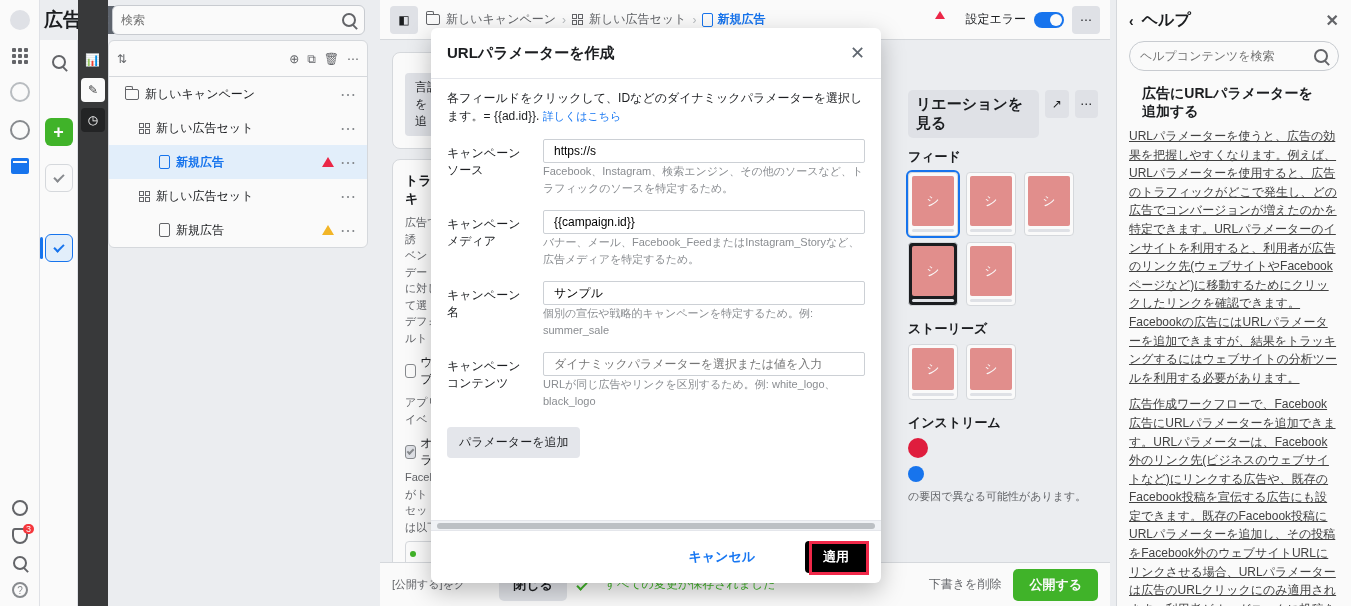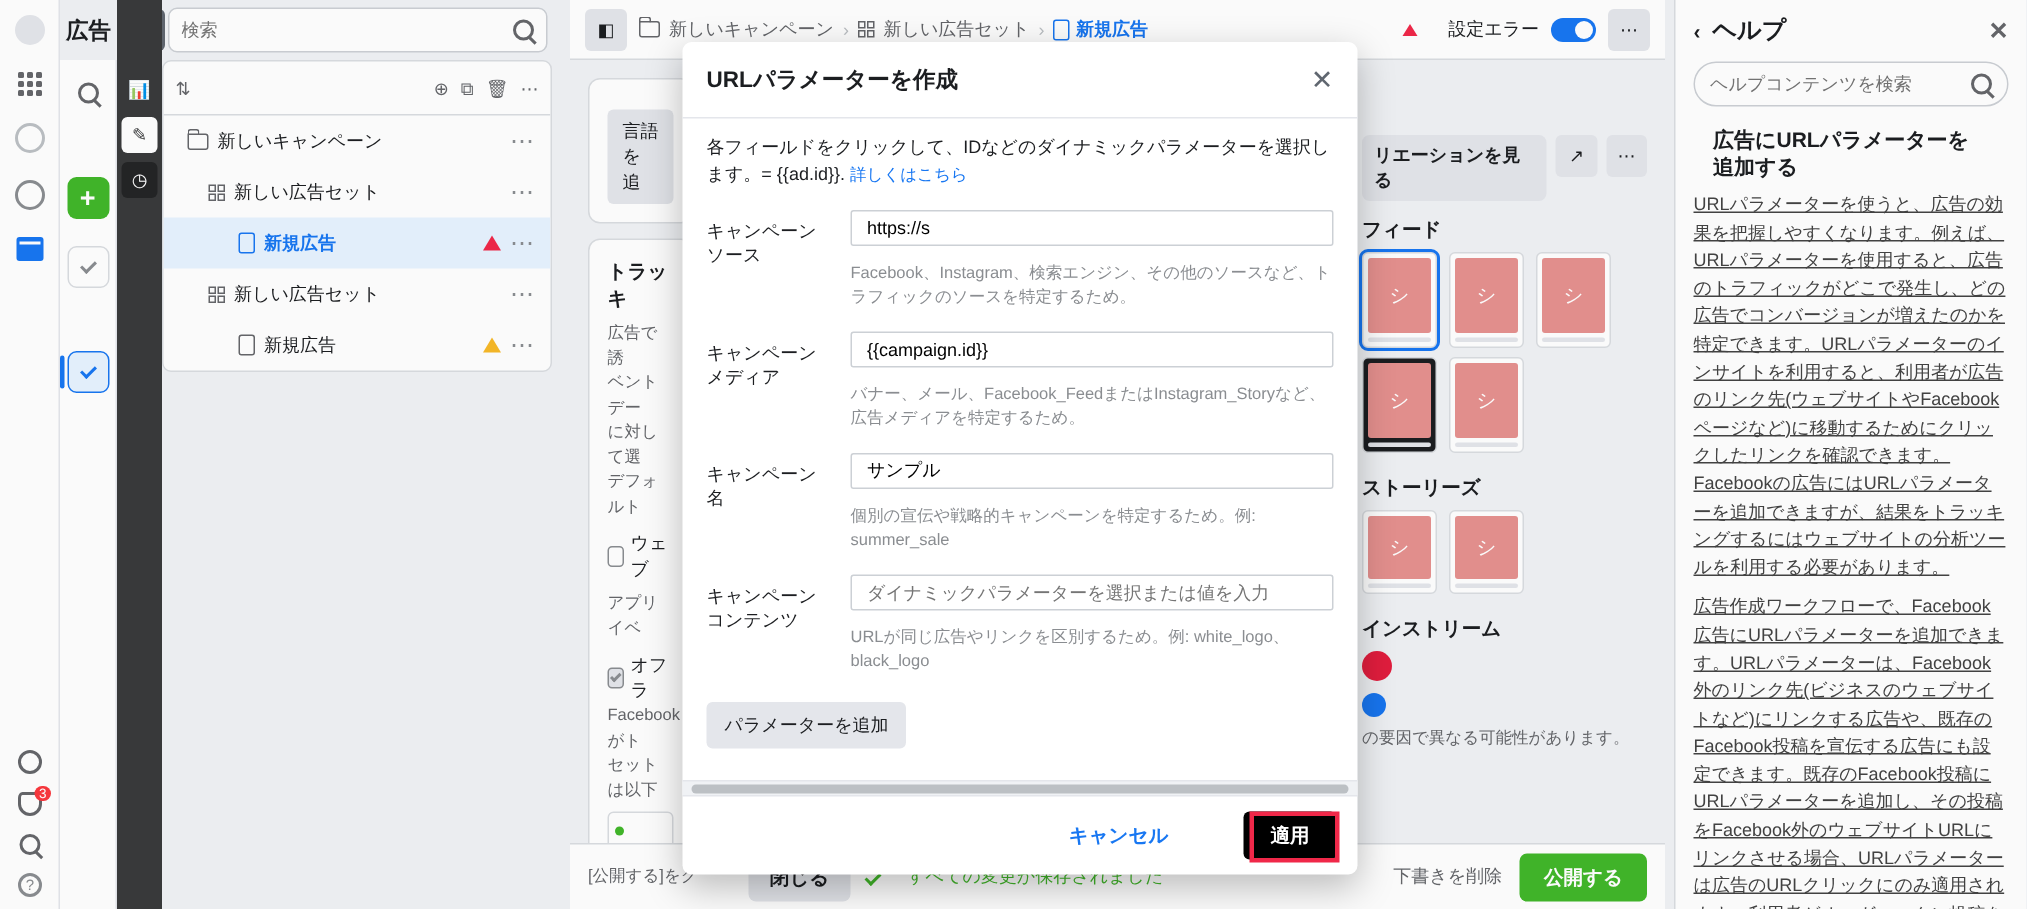--- a/index.html
+++ b/index.html
@@ -15,21 +15,21 @@
 .iconbar-far .cal::before { content: ""; position: absolute; top: 3px; left: 2px; right: 2px; height: 2px; background: #fff; }
 .iconbar-bottom { position: absolute; left: 0; bottom: 8px; width: 40px; display: flex; flex-direction: column; align-items: center; gap: 12px; }
 .gear { width: 16px; height: 16px; border: 2px solid #65676b; border-radius: 50%; }
 .bell { width: 16px; height: 16px; border: 2px solid #65676b; border-radius: 3px 3px 8px 8px / 4px 4px 8px 8px; position: relative; }
 .badge-red { position: absolute; top: -4px; right: -6px; background: #fa383e; color: #fff; font-size: 9px; border-radius: 8px; padding: 0 3px; }
 .mag { width: 14px; height: 14px; border: 2px solid #65676b; border-radius: 50%; position: relative; }
 .mag::after { content: ""; position: absolute; width: 6px; height: 2px; background: #65676b; bottom: -3px; right: -4px; transform: rotate(45deg); }
 .qmark { width: 16px; height: 16px; border: 2px solid #8a8d91; border-radius: 50%; display: flex; align-items: center; justify-content: center; font-size: 10px; color: #8a8d91; }
 
 .col-header { position: absolute; left: 40px; top: 0; height: 40px; display: flex; align-items: center; }
-.col-title { font-size: 15px; font-weight: 600; padding: 0 4px; }
+.col-title { font-size: 19px; font-weight: 600; padding: 0 4px; }
 .col-close { width: 28px; height: 28px; background: #606770; color: #fff; border-radius: 4px; display: flex; align-items: center; justify-content: center; font-size: 14px; margin-left: 4px; }
 
 .sidebar2 { position: absolute; left: 40px; top: 40px; width: 38px; height: 566px; background: #fff; border-right: 1px solid #e4e6eb; display: flex; flex-direction: column; align-items: center; padding-top: 8px; gap: 6px; }
 .sidebar2 .btn { width: 28px; height: 28px; border-radius: 6px; display: flex; align-items: center; justify-content: center; }
 .sidebar2 .plus { background: #42b72a; color: #fff; font-size: 18px; font-weight: bold; }
 .sidebar2 .chk { border: 1px solid #dadde1; }
 .sidebar2 .chk.active { background: #e7f3ff; border-color: #1877f2; position: relative; }
 .sidebar2 .chk.active::before { content: ""; position: absolute; left: -6px; top: 2px; bottom: 2px; width: 3px; background: #1877f2; border-radius: 2px; }
 .checkmark { width: 10px; height: 6px; border-left: 2px solid #1877f2; border-bottom: 2px solid #1877f2; transform: rotate(-45deg); margin-top: -3px; }
 
@@ -56,21 +56,21 @@
 .grid4-ic { display: grid; grid-template-columns: 5px 5px; grid-template-rows: 5px 5px; gap: 1px; }
 .grid4-ic span { border: 1px solid #65676b; }
 .doc-ic { width: 11px; height: 14px; border: 1.5px solid #1877f2; border-radius: 2px; position: relative; }
 .doc-ic.gray { border-color: #65676b; }
 
 .main-col { position: absolute; left: 380px; top: 0; width: 730px; height: 606px; }
 .main-top { height: 40px; background: #fff; border-bottom: 1px solid #dadde1; display: flex; align-items: center; padding: 0 10px; gap: 8px; }
 .bc { display: flex; align-items: center; gap: 6px; color: #65676b; }
 .bc .sep { color: #bcc0c4; }
 .bc .active { color: #1877f2; font-weight: 600; display: flex; align-items: center; gap: 4px; }
-.err-flag { display: flex; align-items: center; gap: 20px; margin-left: auto; color: #1c1e21; }
+.err-flag { display: flex; align-items: flex-start; gap: 20px; margin-left: auto; color: #1c1e21; }
 .tri-red { width: 0; height: 0; border-left: 5px solid transparent; border-right: 5px solid transparent; border-bottom: 8px solid #f02849; }
 .toggle { width: 30px; height: 16px; background: #1877f2; border-radius: 10px; position: relative; }
 .toggle::after { content: ""; position: absolute; right: 2px; top: 2px; width: 12px; height: 12px; background: #fff; border-radius: 50%; }
 .mini-btn { width: 28px; height: 28px; background: #e4e6eb; border-radius: 4px; display: flex; align-items: center; justify-content: center; }
 
 .main-body { position: absolute; left: 0; top: 40px; right: 0; bottom: 0; background: #f0f2f5; overflow: hidden; padding: 12px; }
 .card { background: #fff; border: 1px solid #dadde1; border-radius: 8px; padding: 12px; }
 .right-panel { position: absolute; right: 12px; top: 50px; width: 190px; }
 .lang-btn { display: inline-flex; align-items: center; padding: 6px 10px; background: #e4e6eb; border-radius: 4px; margin-top: 8px; }
 .sect-title { font-weight: 600; margin-bottom: 6px; font-size: 13px; }
@@ -90,33 +90,33 @@
 
 .help-col { position: absolute; right: 0; top: 0; width: 235px; height: 606px; background: #fff; border-left: 1px solid #dadde1; padding: 10px 12px; overflow: hidden; }
 .help-head { display: flex; align-items: center; gap: 8px; font-size: 16px; font-weight: 600; margin-bottom: 10px; }
 .help-search { border: 1px solid #ccd0d5; border-radius: 16px; height: 30px; display: flex; align-items: center; padding: 0 10px; margin-bottom: 14px; }
 .help-search input { flex: 1; border: none; outline: none; font-size: 12px; }
 .help-h { font-size: 14px; font-weight: 700; margin: 10px 13px 6px; }
 .help-p { font-size: 12px; color: #444; line-height: 1.55; margin-bottom: 8px; text-decoration: underline; }
 
 
 .modal-back { position: absolute; inset: 0; background: rgba(0,0,0,0.02); }
-.modal { position: absolute; left: 455px; top: 28px; width: 450px; height: 555px; background: #fff; border-radius: 6px; box-shadow: 0 8px 24px rgba(0,0,0,0.25); display: flex; flex-direction: column; }
+.modal { position: absolute; left: 431px; top: 28px; width: 450px; height: 555px; background: #fff; border-radius: 6px; box-shadow: 0 8px 24px rgba(0,0,0,0.25); display: flex; flex-direction: column; }
 .modal-head { padding: 14px 16px; display: flex; align-items: center; border-bottom: 1px solid #e4e6eb; }
 .modal-head h3 { font-size: 15px; font-weight: 700; flex: 1; }
 .close-x { font-size: 18px; color: #606770; cursor: pointer; }
 .modal-body { flex: 1; overflow-y: auto; padding: 10px 16px; }
 .modal-body::-webkit-scrollbar { width: 8px; }
 .modal-body::-webkit-scrollbar-thumb { background: #bcc0c4; border-radius: 4px; }
 .intro { font-size: 12px; color: #1c1e21; margin-bottom: 14px; line-height: 1.5; }
 .form-row { display: flex; gap: 14px; margin-bottom: 14px; }
 .form-label { width: 82px; font-size: 12px; color: #1c1e21; line-height: 1.4; padding-top: 6px; }
 .form-field { flex: 1; }
 .form-field input { width: 100%; height: 24px; border: 1px solid #ccd0d5; border-radius: 2px; padding: 0 10px; font-size: 12px; }
-.form-field .hint { font-size: 11px; color: #8a8d91; margin-top: 10px; line-height: 1.5; }
+.form-field .hint { font-size: 11px; color: #8a8d91; margin-top: 0; line-height: 1.5; }
 .add-param { display: inline-flex; padding: 7px 12px; background: #e4e6eb; border-radius: 4px; font-size: 12px; margin-top: 4px; }
 .modal-foot { padding: 10px 14px; display: flex; justify-content: flex-end; gap: 10px; border-top: 1px solid #e4e6eb; }
 .btn-cancel { background: transparent; color: #1877f2; font-weight: 600; font-size: 13px; padding: 7px 12px; }
 .btn-apply { background: #000000; color: #fff; font-weight: 700; font-size: 13px; padding: 7px 18px; border-radius: 4px; margin-left: 28px; }
 .apply-hl { position: absolute; right: 12px; bottom: 8px; width: 60px; height: 34px; border: 3px solid #f02849; pointer-events: none; }
 .scroll-h { height: 10px; background: #f0f2f5; border-top: 1px solid #e4e6eb; position: relative; }
 .scroll-h::after { content: ""; position: absolute; left: 6px; right: 6px; top: 2px; height: 6px; background: #bcc0c4; border-radius: 3px; }
 </style>
 </head>
 <body>
@@ -280,21 +280,21 @@
         <div class="muted">Facebookがト</div>
         <div class="muted">セットは以下</div>
         <div style="margin-top:6px;border:1px solid #dadde1;border-radius:4px;padding:4px"><span style="width:6px;height:6px;background:#42b72a;border-radius:50%;display:inline-block;margin-right:4px"></span><span style="font-size:11px">Default</span><div class="muted">オフラ</div></div>
         <div class="link" style="margin-top:6px">イベントマネ</div>
 
       </div>
     </div>
 
     <div class="right-panel">
       <div style="display:flex;gap:6px;margin-bottom:10px">
-        <div class="btn-gray" style="font-size:12px;padding:5px 8px">リエーションを見る</div>
+        <div class="btn-gray" style="font-size:15px;padding:5px 8px">リエーションを見る</div>
         <div class="mini-btn">↗</div>
         <div class="mini-btn">⋯</div>
       </div>
       <div class="sect-title">フィード</div>
       <div class="preview-grid">
         <div class="preview-card sel">
             <div class="thumb">シ</div>
             <div class="bar"></div>
           </div>
         <div class="preview-card">

